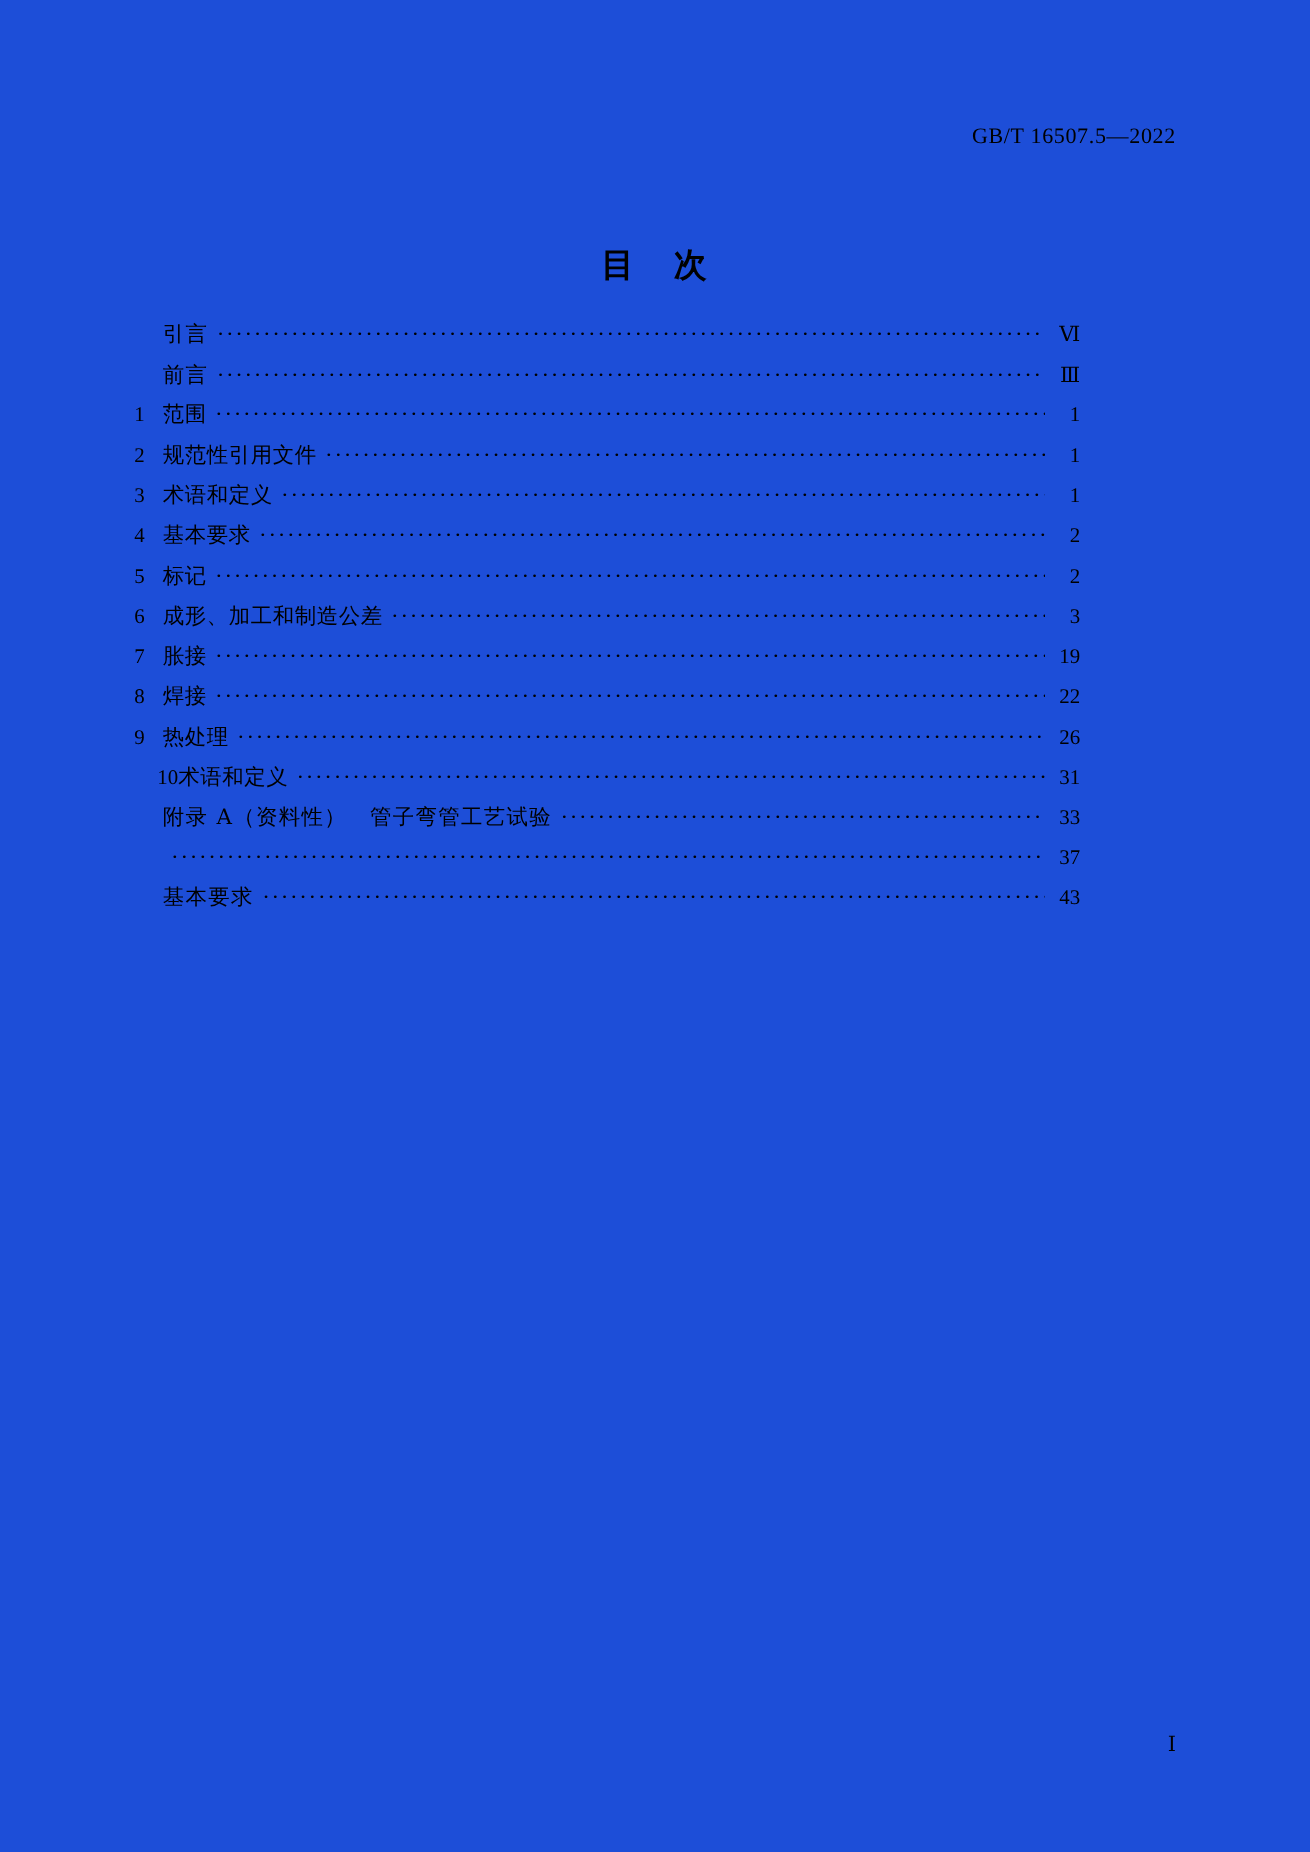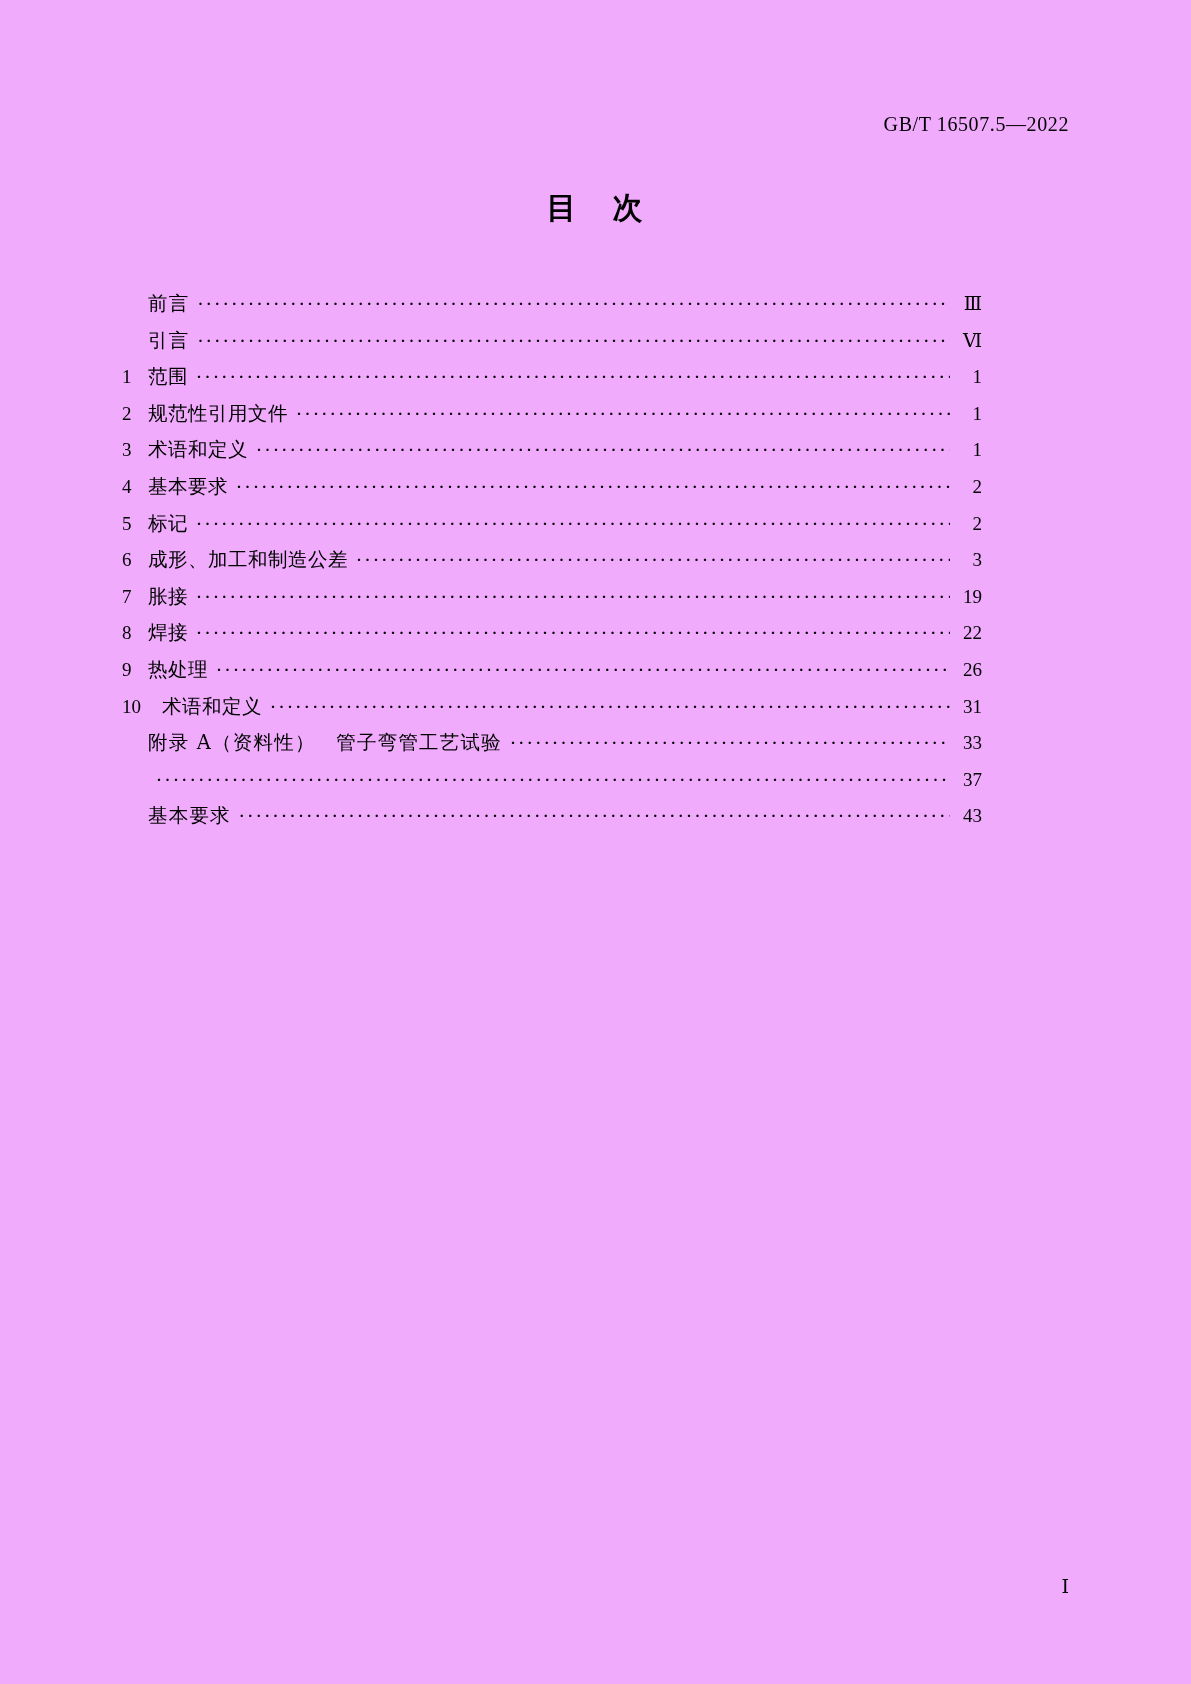--- a/index.html
+++ b/index.html
@@ -9,35 +9,35 @@
   }
   body {
     font-family: "DejaVu Serif", "Liberation Serif", serif;
     color: #000000;
   }
   .page {
     position: relative;
     width: 1191px;
     height: 1684px;
     margin: 0 auto;
-    background: #f0abfc;
+    background: #1d4ed8;
     overflow: hidden;
   }
   .header-std {
     position: absolute;
     top: 113px;
     right: 122px;
     font-family: "Liberation Serif", "DejaVu Serif", serif;
     font-size: 20px;
     letter-spacing: 0.6px;
     white-space: nowrap;
   }
   .doc-title {
     position: absolute;
-    top: 188px;
+    top: 221px;
     left: 0;
     width: 1191px;
     text-align: center;
     font-family: "DejaVu Sans", "Liberation Sans", sans-serif;
     font-weight: bold;
     font-size: 30px;
     letter-spacing: 2px;
   }
   .doc-title .gap {
     display: inline-block;
@@ -59,20 +59,21 @@
   }
   .toc-num {
     flex: 0 0 auto;
     min-width: 26px;
     font-family: "Liberation Serif", "DejaVu Serif", serif;
     font-size: 19px;
     white-space: nowrap;
   }
   .toc-num.wide {
     min-width: 40px;
+    text-align: right;
   }
   .toc-label {
     flex: 0 0 auto;
     white-space: nowrap;
     font-family: "DejaVu Serif", "Liberation Serif", serif;
     font-size: 19.5px;
     letter-spacing: 0.5px;
   }
   .toc-label.no-num {
     letter-spacing: 1.2px;
@@ -114,29 +115,29 @@
 
   <div class="header-std">GB/T 16507.5—2022</div>
 
   <div class="doc-title">
     <span>目</span><span class="gap"></span><span>次</span>
   </div>
 
   <div class="toc" id="toc-container">
       <div class="toc-row">
         <span class="toc-num"></span>
+        <span class="toc-label no-num">引言</span>
+        <span class="dots"></span>
+        <span class="toc-page">Ⅵ</span>
+      </div>
+      <div class="toc-row">
+        <span class="toc-num"></span>
         <span class="toc-label no-num">前言</span>
         <span class="dots"></span>
         <span class="toc-page">Ⅲ</span>
-      </div>
-      <div class="toc-row">
-        <span class="toc-num"></span>
-        <span class="toc-label no-num">引言</span>
-        <span class="dots"></span>
-        <span class="toc-page">Ⅵ</span>
       </div>
       <div class="toc-row">
         <span class="toc-num">1</span>
         <span class="toc-label">范围</span>
         <span class="dots"></span>
         <span class="toc-page">1</span>
       </div>
       <div class="toc-row">
         <span class="toc-num">2</span>
         <span class="toc-label">规范性引用文件</span>

